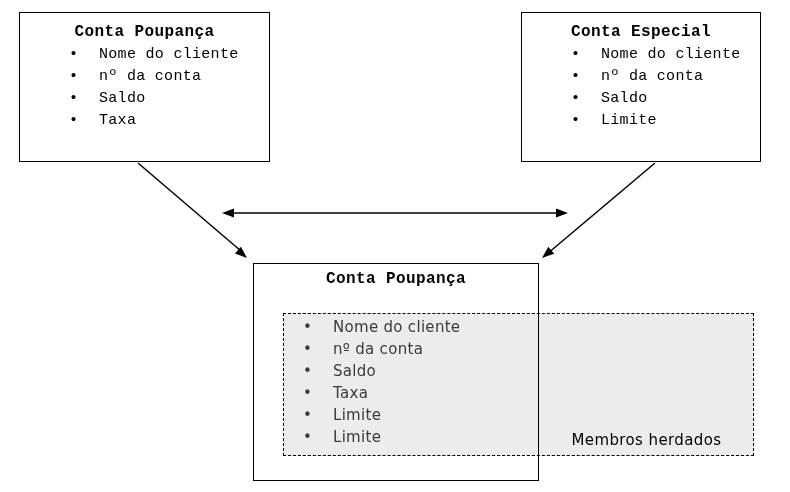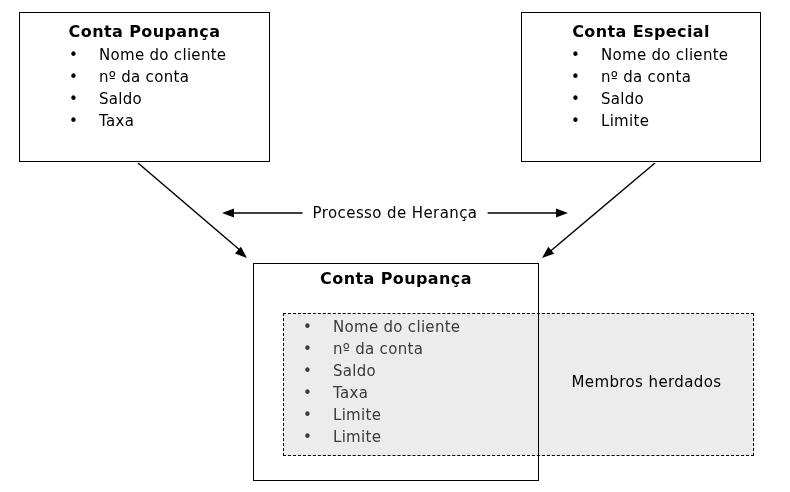--- a/index.html
+++ b/index.html
@@ -11,20 +11,21 @@
   .canvas {
     position:relative;
     width:790px; height:492px;
     background:#ffffff;
     overflow:hidden;
   }
   .box {
     position:absolute;
     border:1.5px solid #000;
     background:transparent;
+    font-family:Liberation Mono, monospace;
   }
   .parent-box { background:#ffffff; z-index:1; }
   .child-box  { background:transparent; z-index:3; }
   .box-title {
     font-weight:bold;
     font-size:16px;
     letter-spacing:0.4px;
     text-align:center;
     line-height:20px;
   }
@@ -40,21 +41,21 @@
     position:absolute;
     left:283px; top:313px; width:471px; height:143px;
     background:#ececec;
     border:1.5px dashed #000;
     z-index:2;
     color:#3a3a3a;
   }
   .inherited-label-wrap {
     position:absolute;
     left:256px; top:0; right:0; bottom:6px;
-    display:flex; align-items:center; justify-content:center;
+    display:flex; align-items:flex-end; justify-content:center;
   }
   .inherited-label { font-size:15px; letter-spacing:0.4px; color:#000; }
   .arrow-layer {
     position:absolute; left:0; top:0;
     width:790px; height:492px;
     z-index:10;
     pointer-events:none;
   }
   .process-label {
     position:absolute;
@@ -161,15 +162,14 @@
       <line x1="138" y1="163" x2="241" y2="251"></line>
       <polygon points="247,258 235,253.5 240.9,246.7" stroke="none"></polygon>
       <line x1="655" y1="163" x2="547" y2="254"></line>
       <polygon points="542,258 548.3,246.8 554.1,253.7" stroke="none"></polygon>
       <line x1="230" y1="213" x2="560" y2="213"></line>
       <polygon points="222,213 234,208.5 234,217.5" stroke="none"></polygon>
       <polygon points="568,213 556,208.5 556,217.5" stroke="none"></polygon>
     </g>
   </svg>
 
-  <div class="process-label">Processo de Herança</div>
 
 </div>
 
 </body></html>

